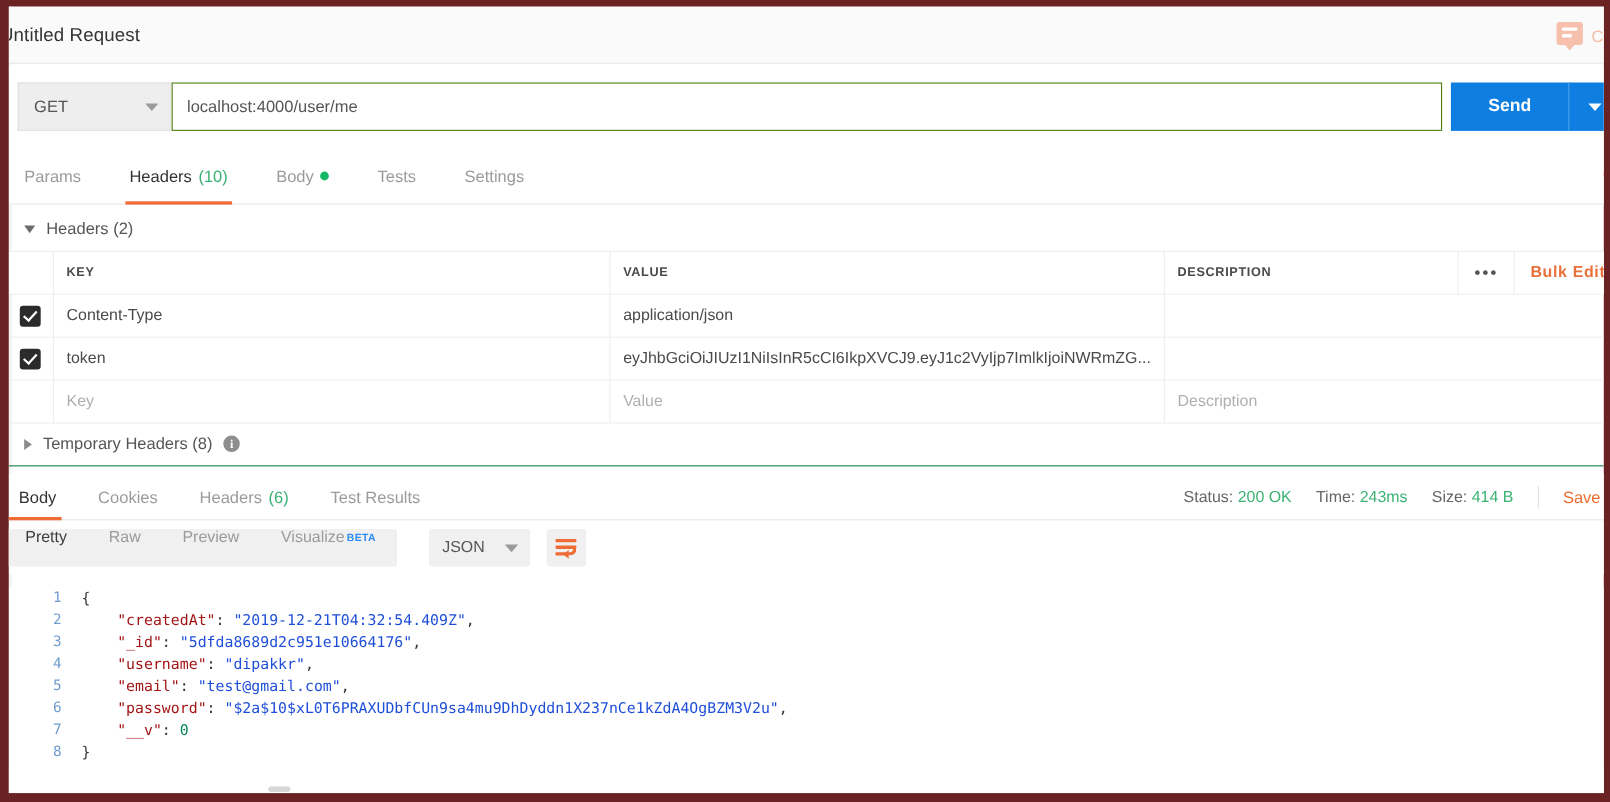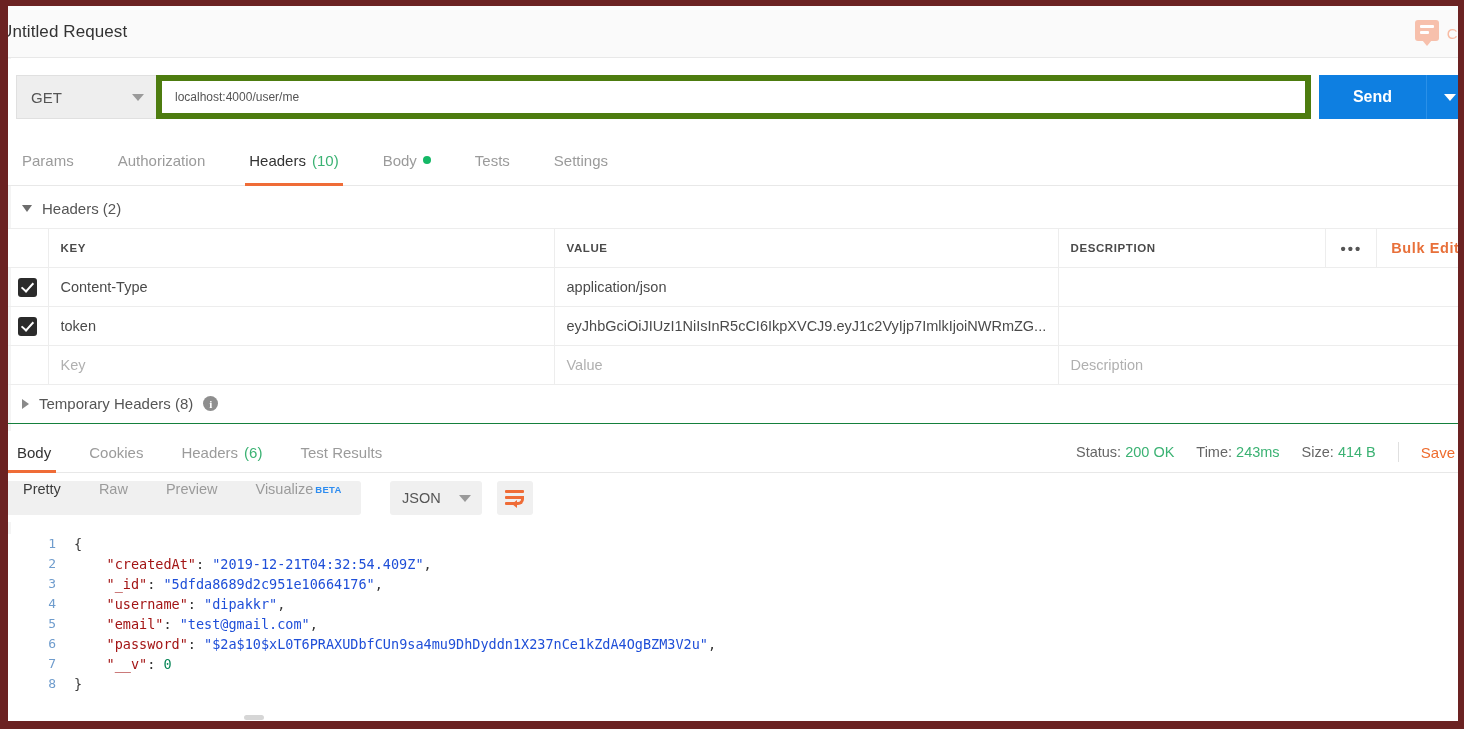--- a/index.html
+++ b/index.html
@@ -59,23 +59,23 @@
   .method {
     position:absolute; left:8px; top:16px; width:140px; height:44px;
     background:#eeeeee; border:1px solid #e0e0e0; border-right:none;
     display:flex; align-items:center; justify-content:space-between;
     padding:0 12px 0 14px; cursor:pointer;gap:36px;
   }
   .method span { font-size:15px; color:#555; }
   .caret { width:0;height:0;border-left:6px solid transparent;border-right:6px solid transparent;border-top:7px solid #9a9a9a; }
   .urlinput {
     position:absolute; left:148px; top:16px; width:1155px; height:44px;
-    background:#fff; border:6px solid #4d7c0f;
+    background:#fff; border:1px solid #4d7c0f;
     display:flex; align-items:center; padding-left:13px;
-    font-size:12px; color:#555;
+    font-size:15px; color:#555;
   }
   .sendwrap { position:absolute; left:1311px; top:16px; height:44px; display:flex; }
   .send {
     width:107px; height:44px; background:#0e7fe1; color:#fff;
     font-size:16px; font-weight:bold; display:flex; align-items:center; justify-content:center;
     cursor:pointer;
   }
   .send-split {
     width:46px; height:44px; background:#0e7fe1; display:flex; align-items:center; justify-content:center;
     border-left:1px solid #2a90e8; cursor:pointer;
@@ -230,23 +230,20 @@
         <div class="caret"></div>
       </div>
     </div>
 
   </div>
 
   <div class="reqtabs">
     <div class="tablist">
       <div class="tab">
             <span>Params</span>
-          </div>
-      <div class="tab">
-            <span>Authorization</span>
           </div>
       <div class="tab active">
         <span>Headers</span>
         <span class="cnt">(10)</span>
       </div>
       <div class="tab">
         <span>Body</span>
         <span class="dot"></span>
       </div>
       <div class="tab">

